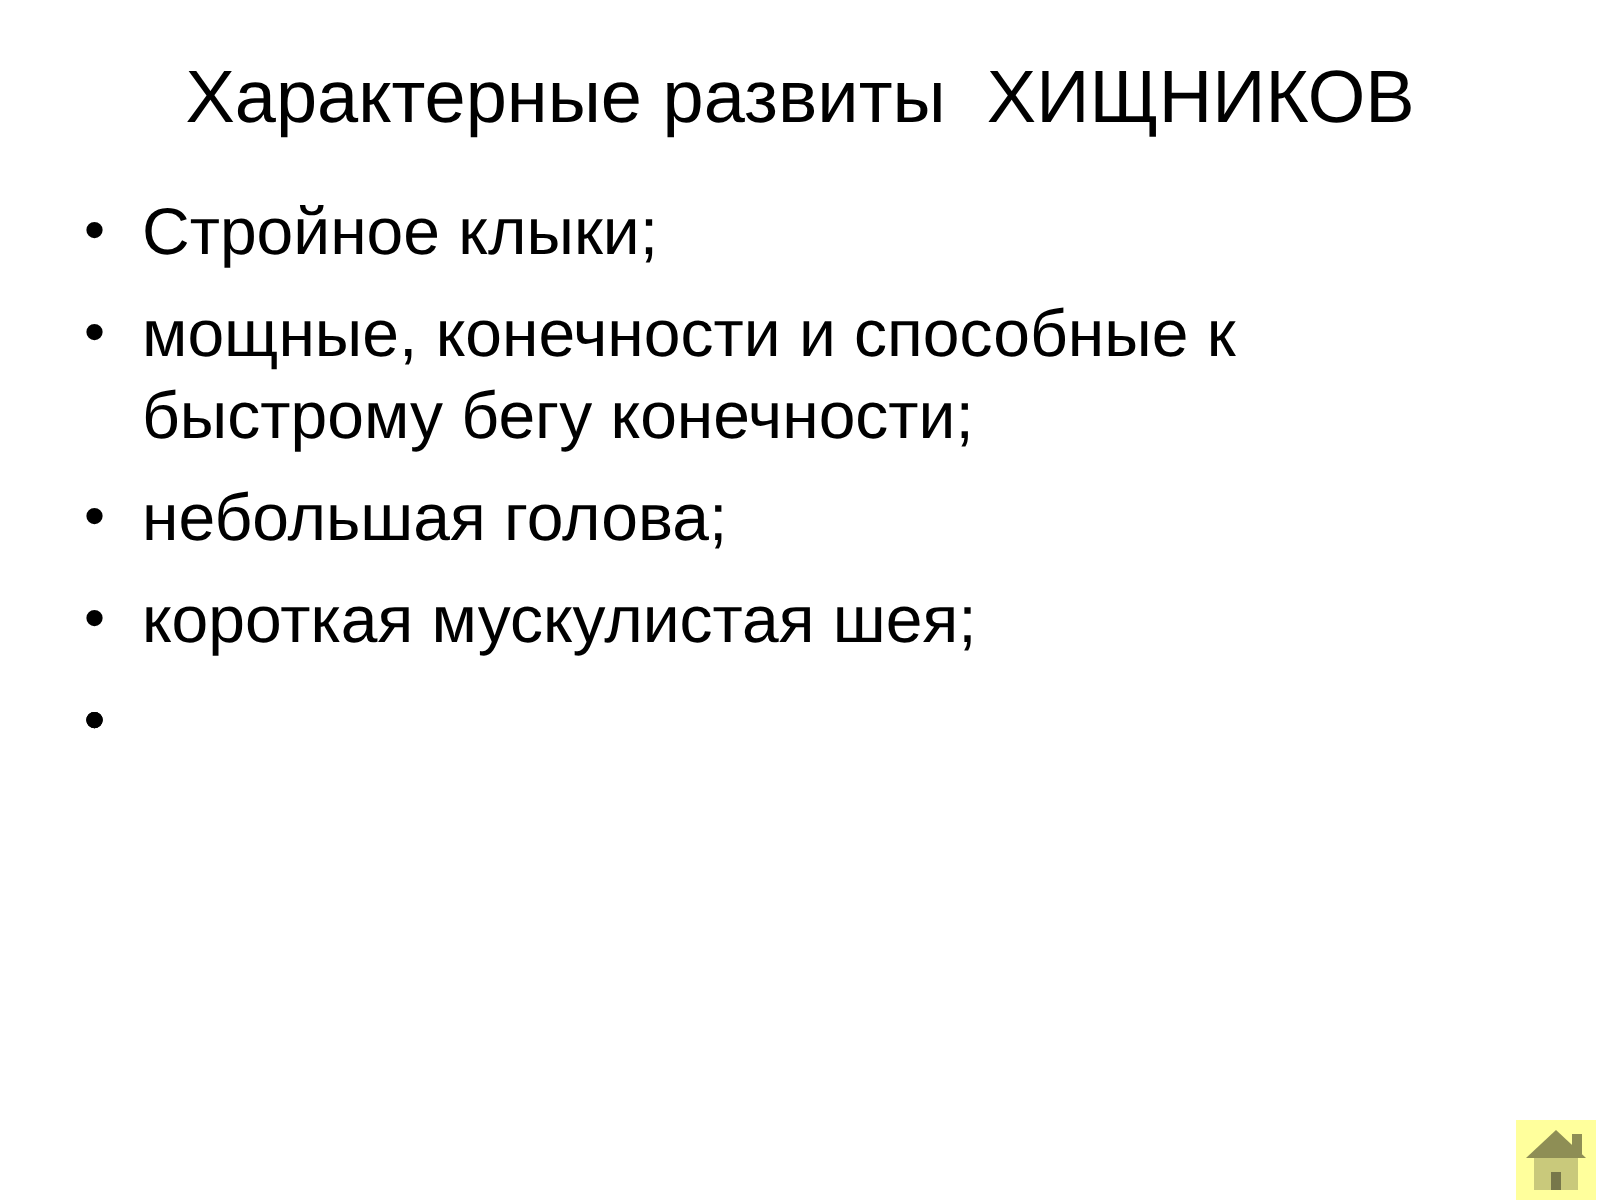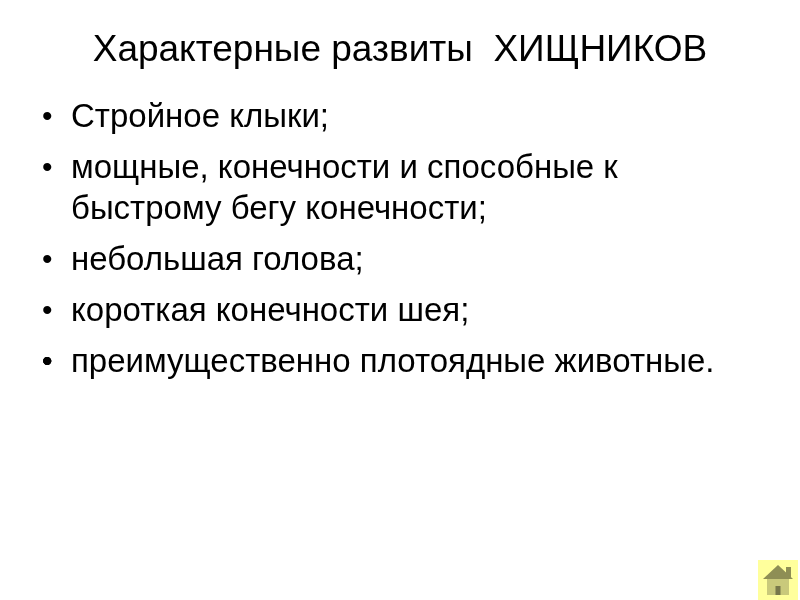--- a/index.html
+++ b/index.html
@@ -74,31 +74,30 @@
     <li class="bullet-item">
       <span class="bullet-dot">•</span>
       <span>мощные, конечности и способные к быстрому бегу конечности;</span>
     </li>
     <li class="bullet-item">
       <span class="bullet-dot">•</span>
       <span>небольшая голова;</span>
     </li>
     <li class="bullet-item">
       <span class="bullet-dot">•</span>
-      <span>короткая конечности шея;</span>
+      <span>короткая мускулистая шея;</span>
     </li>
     <li class="bullet-item">
       <span class="bullet-dot">•</span>
     </li>
     <li class="bullet-item">
       <span class="bullet-dot">•</span>
     </li>
     <li class="bullet-item">
       <span class="bullet-dot">•</span>
-      <span>преимущественно плотоядные животные.</span>
     </li>
   </ul>
 
   <button class="home-button">
     <svg width="40" height="40" viewBox="0 0 40 40" xmlns="http://www.w3.org/2000/svg">
       <rect x="0" y="0" width="40" height="40" fill="#ffff9c"></rect>
       <rect x="28" y="7" width="5" height="10" fill="#8e8e55"></rect>
       <rect x="9" y="19" width="22" height="16" fill="#c9c97b"></rect>
       <polygon points="5,19 20,5 35,19" fill="#8e8e55"></polygon>
       <rect x="17.5" y="26" width="5" height="9" fill="#77774a"></rect>

